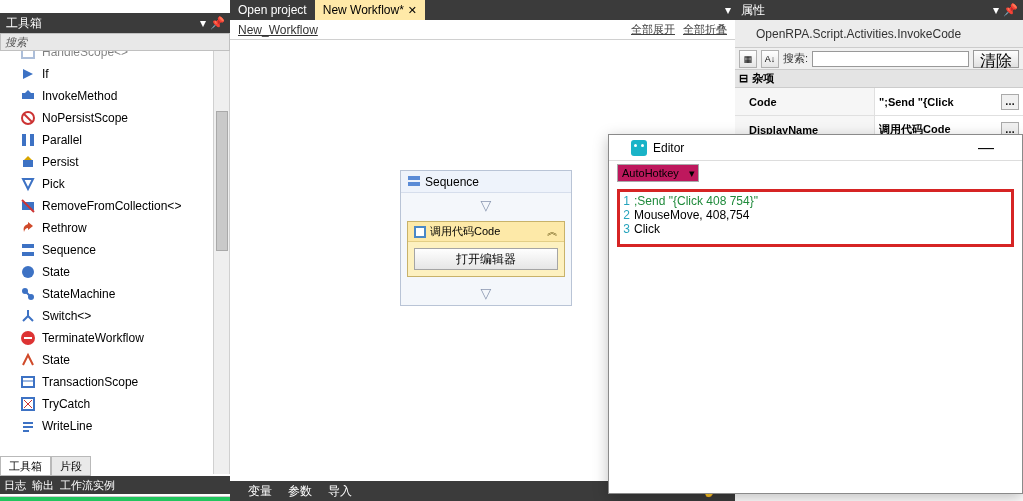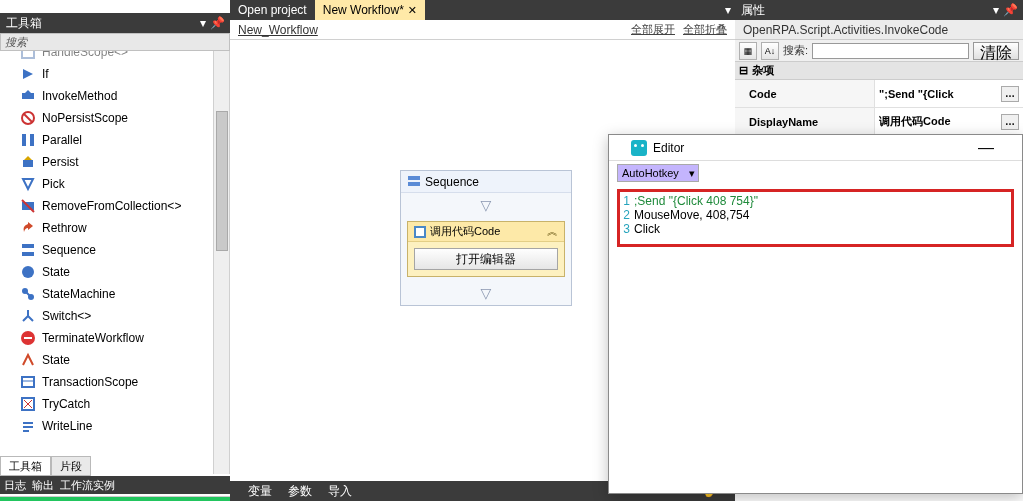--- a/index.html
+++ b/index.html
@@ -48,42 +48,42 @@
   
   .seq-outer { position:absolute; left:170px; top:130px; width:172px; border:1px solid #b9c4d6; background:#f4f7fb; }
   .seq-title { height:22px; background:#eef3fb; display:flex; align-items:center; padding:0 6px; gap:4px; border-bottom:1px solid #d6deec;}
   .seq-arrow { text-align:center; color:#8a97b0; padding:4px 0; font-size:14px; }
   .invoke-box { margin:4px 6px; border:1px solid #c8b26a; background:#fdf1c0; }
   .invoke-title { height:20px; display:flex; align-items:center; padding:0 6px; gap:4px; font-size:11px; background:#fde9a8; border-bottom:1px solid #e3ce85;}
   .invoke-title .chevup { margin-left:auto; color:#6b5a17;}
   .invoke-btn { margin:6px; height:22px; background:linear-gradient(#fefefe,#e6e6e6); border:1px solid #a5a5a5; display:flex; align-items:center; justify-content:center; font-size:12px;}
 
   
-  .prop-header { height:20px; background:#ececec; color:#333; padding-left:8px; display:flex; align-items:center; border-bottom:1px solid #ccc; font-size:12px;}
+  .prop-header { height:28px; background:#ececec; color:#333; padding-left:21px; display:flex; align-items:center; border-bottom:1px solid #ccc; font-size:12px;}
   .prop-toolbar { height:22px; background:#f0f0f0; display:flex; align-items:center; padding:0 4px; gap:4px; border-bottom:1px solid #ccc;}
   .prop-toolbar .lbl { font-size:11px; color:#333;}
   .prop-toolbar input { flex:1; height:16px; border:1px solid #999; font-size:11px;}
   .prop-toolbar .clear { height:18px; padding:0 6px; background:linear-gradient(#fefefe,#e0e0e0); border:1px solid #999; font-size:16px;}
   .prop-toolbar .ico-btn { width:18px; height:18px; border:1px solid #b0b0b0; background:linear-gradient(#fff,#e5e5e5); display:flex; align-items:center; justify-content:center; font-size:9px;}
   .cat-row { height:18px; background:#e4e4e4; display:flex; align-items:center; padding-left:4px; gap:4px; border-bottom:1px solid #ccc; font-size:11px; font-weight:bold;}
   .prop-row { height:28px; display:flex; border-bottom:1px solid #e0e0e0; font-size:11px;font-weight:bold;}
   .prop-row .pname { width:140px; padding-left:14px; display:flex; align-items:center; background:#f6f6f6; border-right:1px solid #e0e0e0;}
   .prop-row .pval { flex:1; display:flex; align-items:center; padding:0 4px; gap:3px;}
   .prop-row .pval .dots { width:18px; height:16px; border:1px solid #aaa; background:#f0f0f0; text-align:center; line-height:14px; font-size:10px;}
 
   
   .editor-win { position:absolute; left:608px; top:134px; width:415px; height:360px; background:#fff; border:1px solid #8a8a8a; box-shadow:0 4px 14px rgba(0,0,0,0.25); z-index:50;}
   .editor-titlebar { height:26px; display:flex; align-items:center; padding:0 22px; border-bottom:1px solid #ddd;}
   .editor-titlebar .robot { width:16px; height:16px; border-radius:3px; background:#19b3c7; margin-right:6px; position:relative;}
   .editor-titlebar .robot::before{content:"";position:absolute;left:3px;top:4px;width:3px;height:3px;background:#fff;border-radius:50%;}
   .editor-titlebar .robot::after{content:"";position:absolute;right:3px;top:4px;width:3px;height:3px;background:#fff;border-radius:50%;}
   .editor-titlebar .t { flex:1; font-size:12px;}
   .editor-titlebar .min { font-size:16px; padding:0 6px;}
   .editor-toolbar { height:24px; display:flex; align-items:center; padding:0 8px;}
-  .lang-combo { border:1px solid #a9a9a9; height:18px; padding:0 4px; display:flex; align-items:center; gap:10px; font-size:11px; background:#c4b5fd;}
+  .lang-combo { border:1px solid #a9a9a9; height:18px; padding:0 4px; display:flex; align-items:center; gap:10px; font-size:11px; background:#be185d;}
   .code-area { margin:4px 8px 8px 8px; border:3px solid #d62424; background:#fff; font-family:Consolas,monospace; font-size:12px; padding:2px 0 8px 0;}
   .code-line { display:flex; }
   .code-line .num { width:14px; text-align:right; color:#26a4bd; padding-right:4px;}
   .code-line .txt {}
   .code-line .comment { color:#1f8a3b; }
 
   
   svg { display:block; }
 </style>
 </head>

